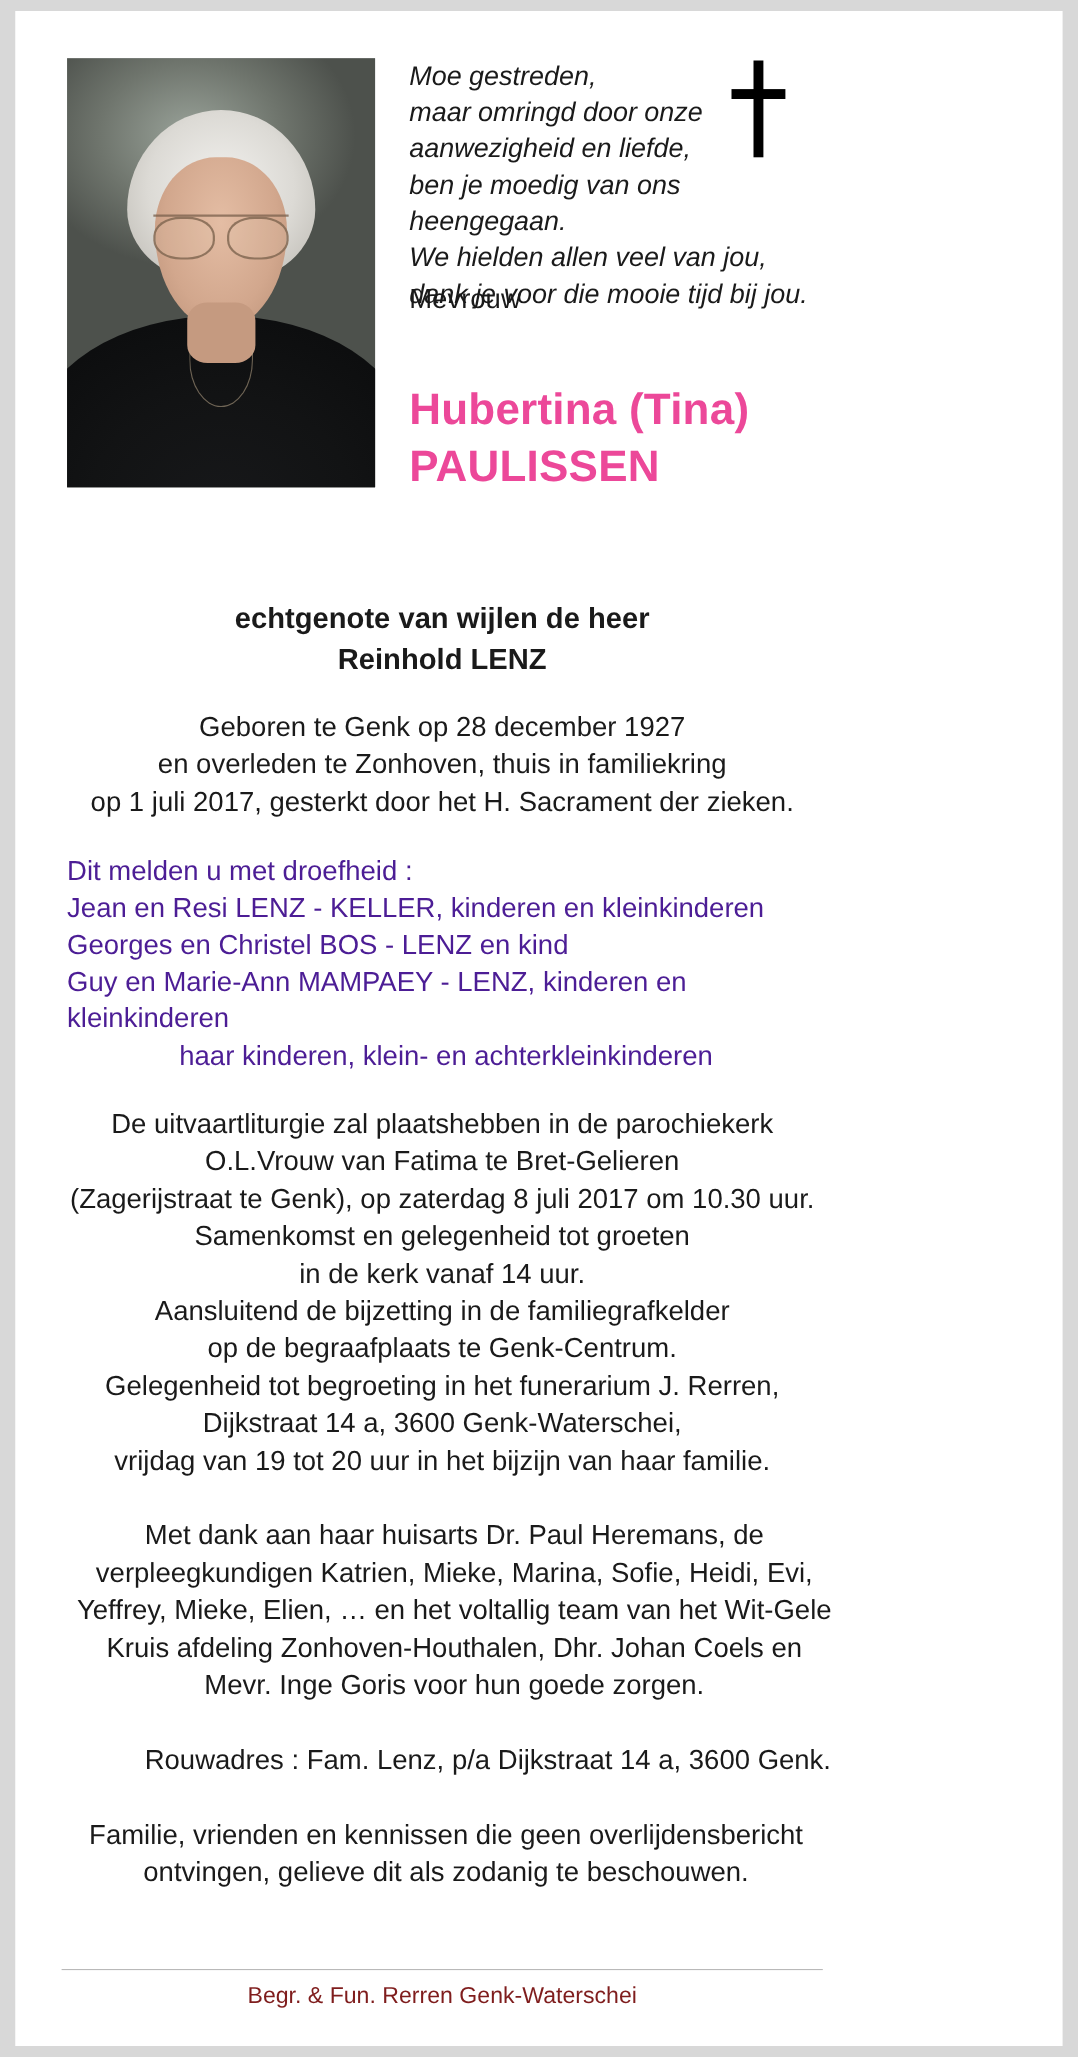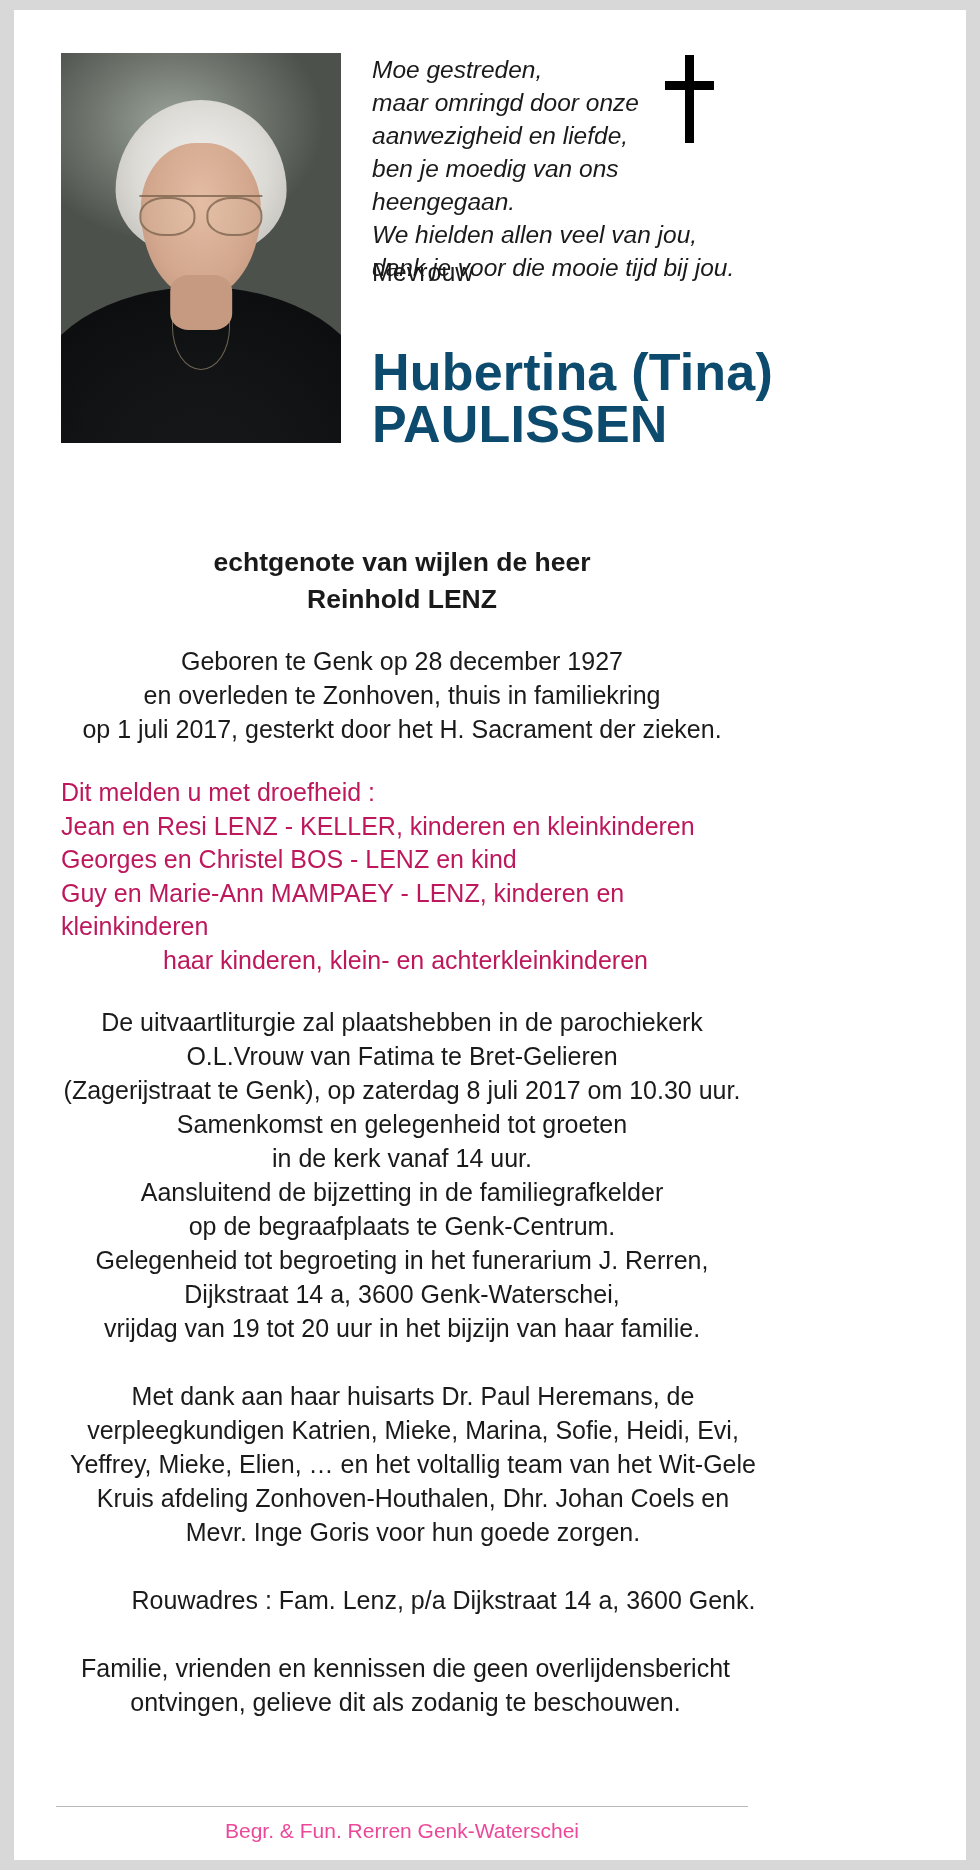--- a/index.html
+++ b/index.html
@@ -167,23 +167,23 @@
     top: 248px;
     font-size: 25px;
     color: #1a1a1a;
   }
 
   .name {
     position: absolute;
     left: 358px;
     top: 336px;
     font-weight: bold;
-    font-size: 52px;
+    font-size: 40px;
     line-height: 52px;
-    color: #0c4a6e;
+    color: #ec4899;
     letter-spacing: .2px;
   }
 
   
   .body-block {
     text-align: center;
     color: #1a1a1a;
   }
   .spouse {
     margin-top: 64px;
@@ -197,21 +197,21 @@
     line-height: 34px;
   }
 
   .announce {
     margin-top: 30px;
     padding-left: 47px;
     padding-right: 40px;
     text-align: left;
     font-size: 25px;
     line-height: 33.5px;
-    color: #be185d;
+    color: #4c1d95;
   }
   .announce .centered-line {
     text-align: center;
     display: block;
   }
 
   .service {
     margin-top: 28px;
     font-size: 25px;
     line-height: 34px;
@@ -237,27 +237,27 @@
     padding-right: 40px;
     text-align: center;
     font-size: 25px;
     line-height: 34px;
   }
 
   .footer {
     position: absolute;
     left: 42px;
     right: 42px;
-    bottom: 14px;
+    bottom: 30px;
     border-top: 1px solid #b9b9b9;
     padding-top: 9px;
     text-align: center;
     font-size: 21px;
     line-height: 30px;
-    color: #ec4899;
+    color: #7f1d1d;
   }
   .footer .line2 span { margin-right: 26px; }
   .footer .line2 span:last-child { margin-right: 0; }
 </style>
 </head>
 <body>
 
 <div class="page">
   <div class="card">
 

